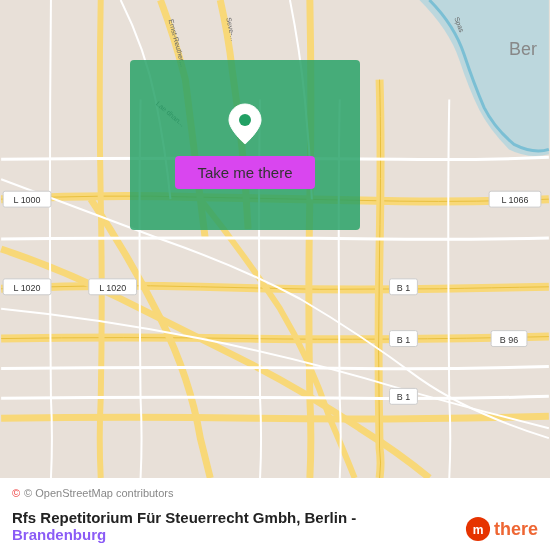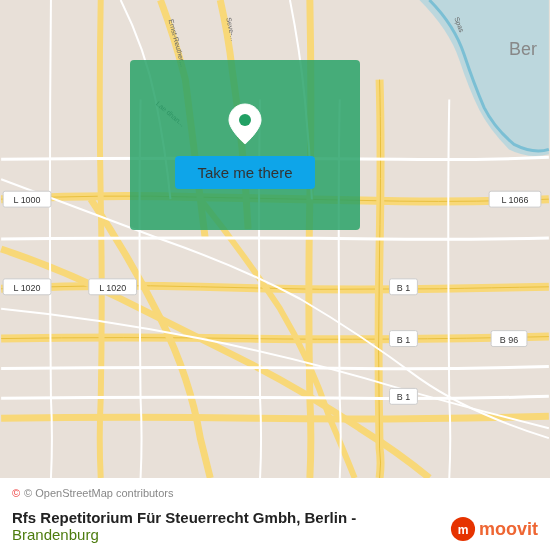--- a/index.html
+++ b/index.html
@@ -47,21 +47,21 @@
 
     #location-pin {
       width: 44px;
       height: 44px;
       display: flex;
       align-items: center;
       justify-content: center;
     }
 
     #take-me-there-btn {
-      background: #0ea5e9;
+      background: #d946ef;
       border: none;
       border-radius: 4px;
       padding: 8px 22px;
       font-size: 15px;
       font-weight: 500;
       color: #333;
       cursor: pointer;
       white-space: nowrap;
     }
 
@@ -209,25 +209,25 @@
   </div>
 
   <div id="footer">
     <div id="copyright-row">
       <span id="osm-logo">©</span>
       <span>© OpenStreetMap contributors</span>
     </div>
     <div style="display:flex; justify-content:space-between; align-items:center;">
       <div>
         <div id="place-title">Rfs Repetitorium Für Steuerrecht Gmbh, Berlin -</div>
-        <div style="font-size:15px; font-weight:normal; color:#4d7c0f;">Brandenburg</div>
+        <div style="font-size:15px; font-weight:bold; color:#8b5cf6;">Brandenburg</div>
       </div>
       <div id="moovit-logo">
         <svg id="moovit-icon" viewBox="0 0 28 28" width="28" height="28">
           <circle cx="14" cy="14" r="13" fill="#e63300"></circle>
           <text x="14" y="19" text-anchor="middle" font-size="13" font-family="Arial" font-weight="bold" fill="white">m</text>
         </svg>
-        <span>moovit</span>
+        <span>there</span>
       </div>
     </div>
   </div>
 
 </div>
 
 </body></html>

